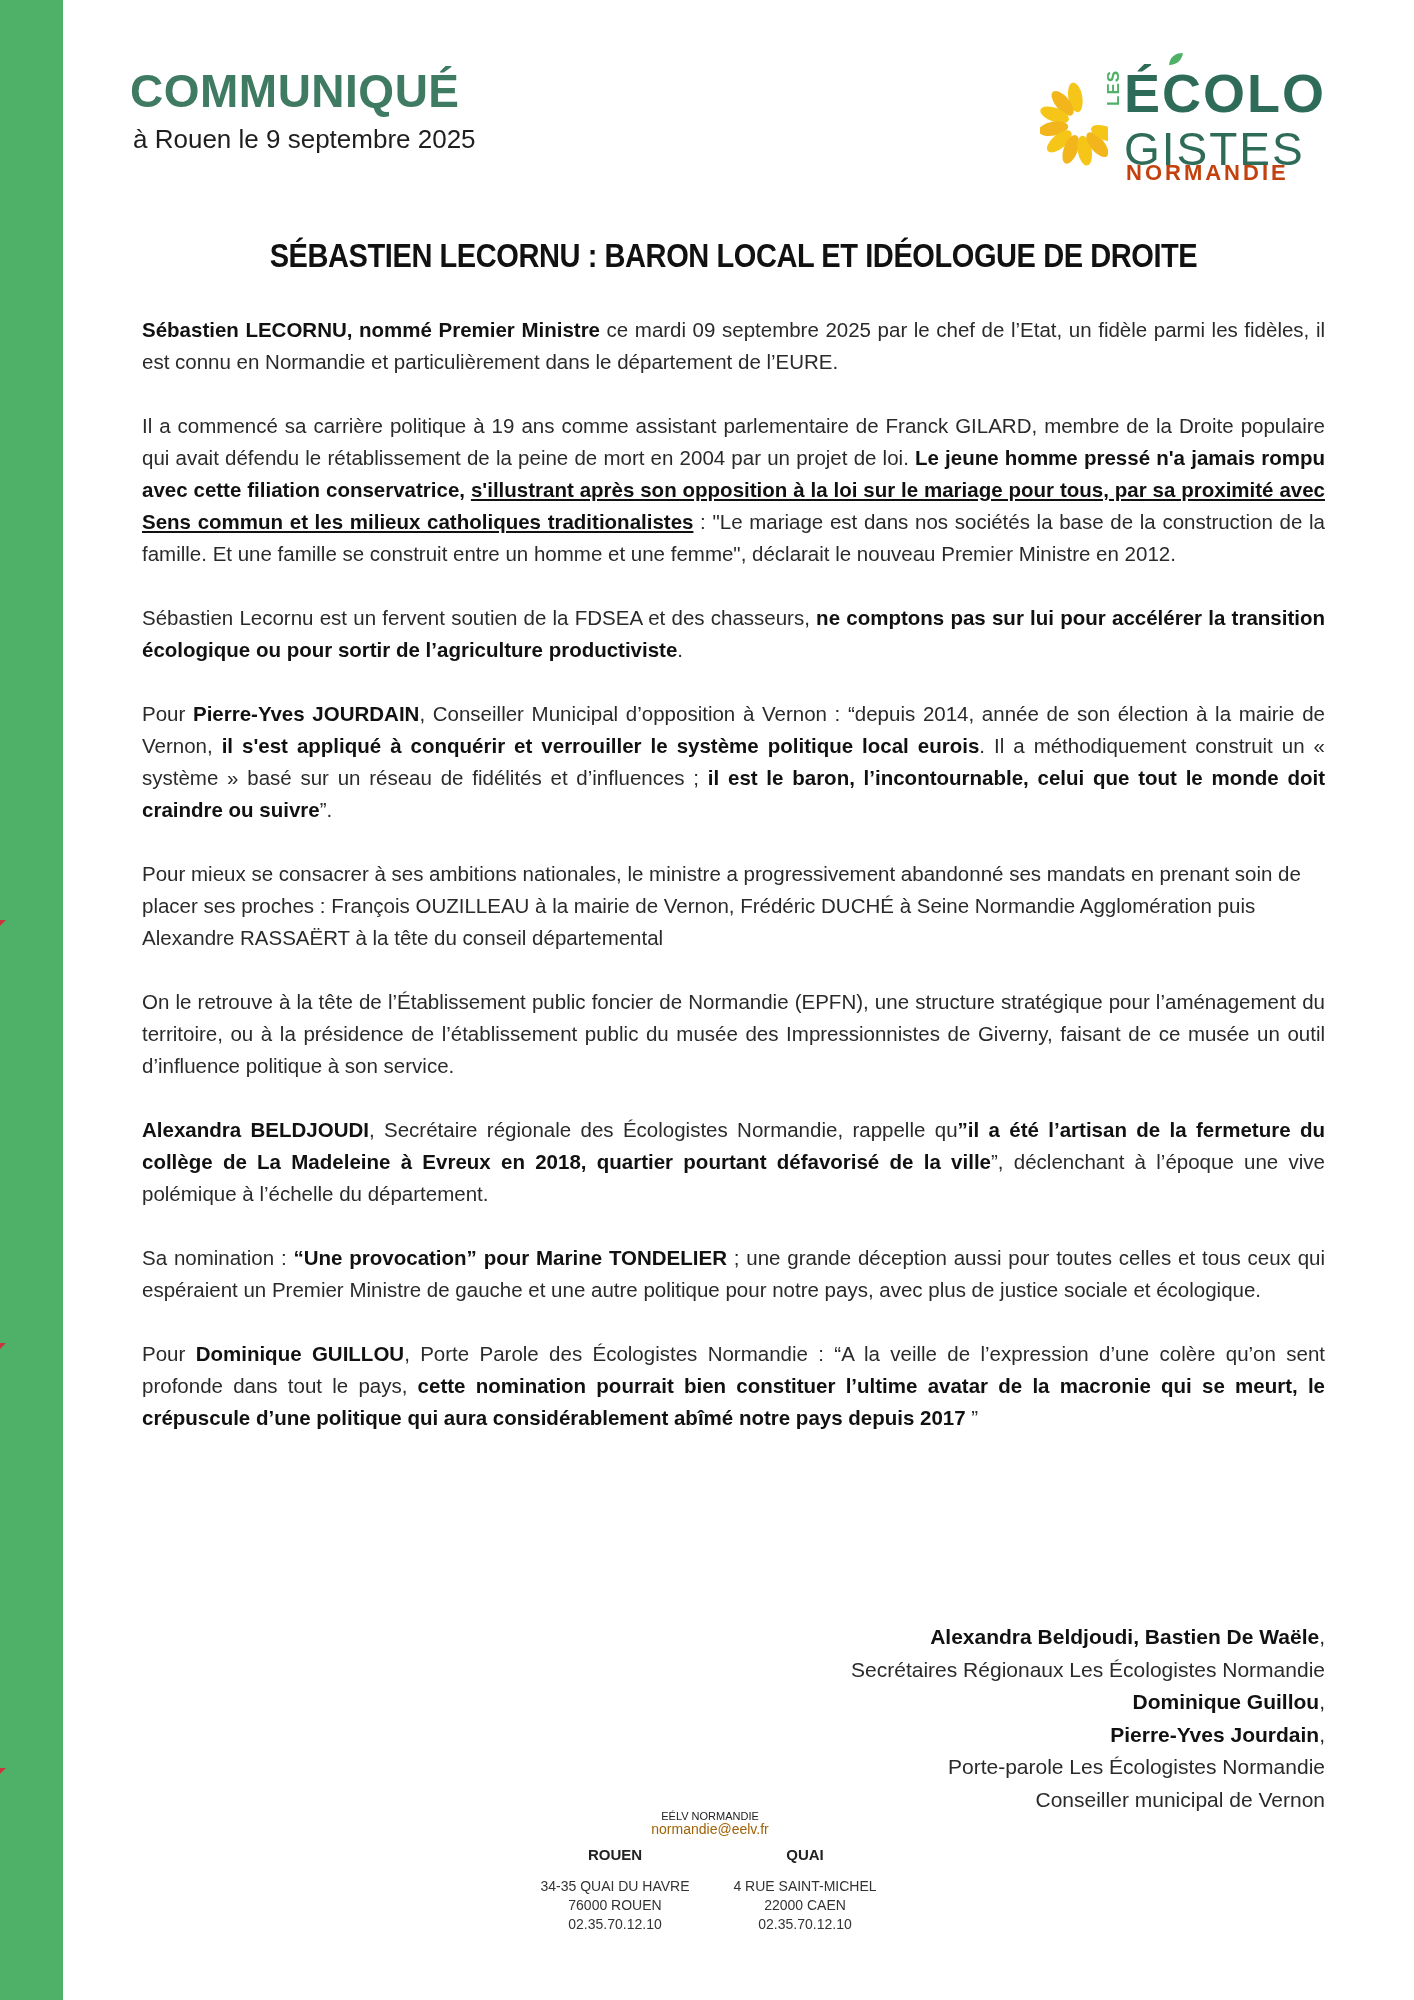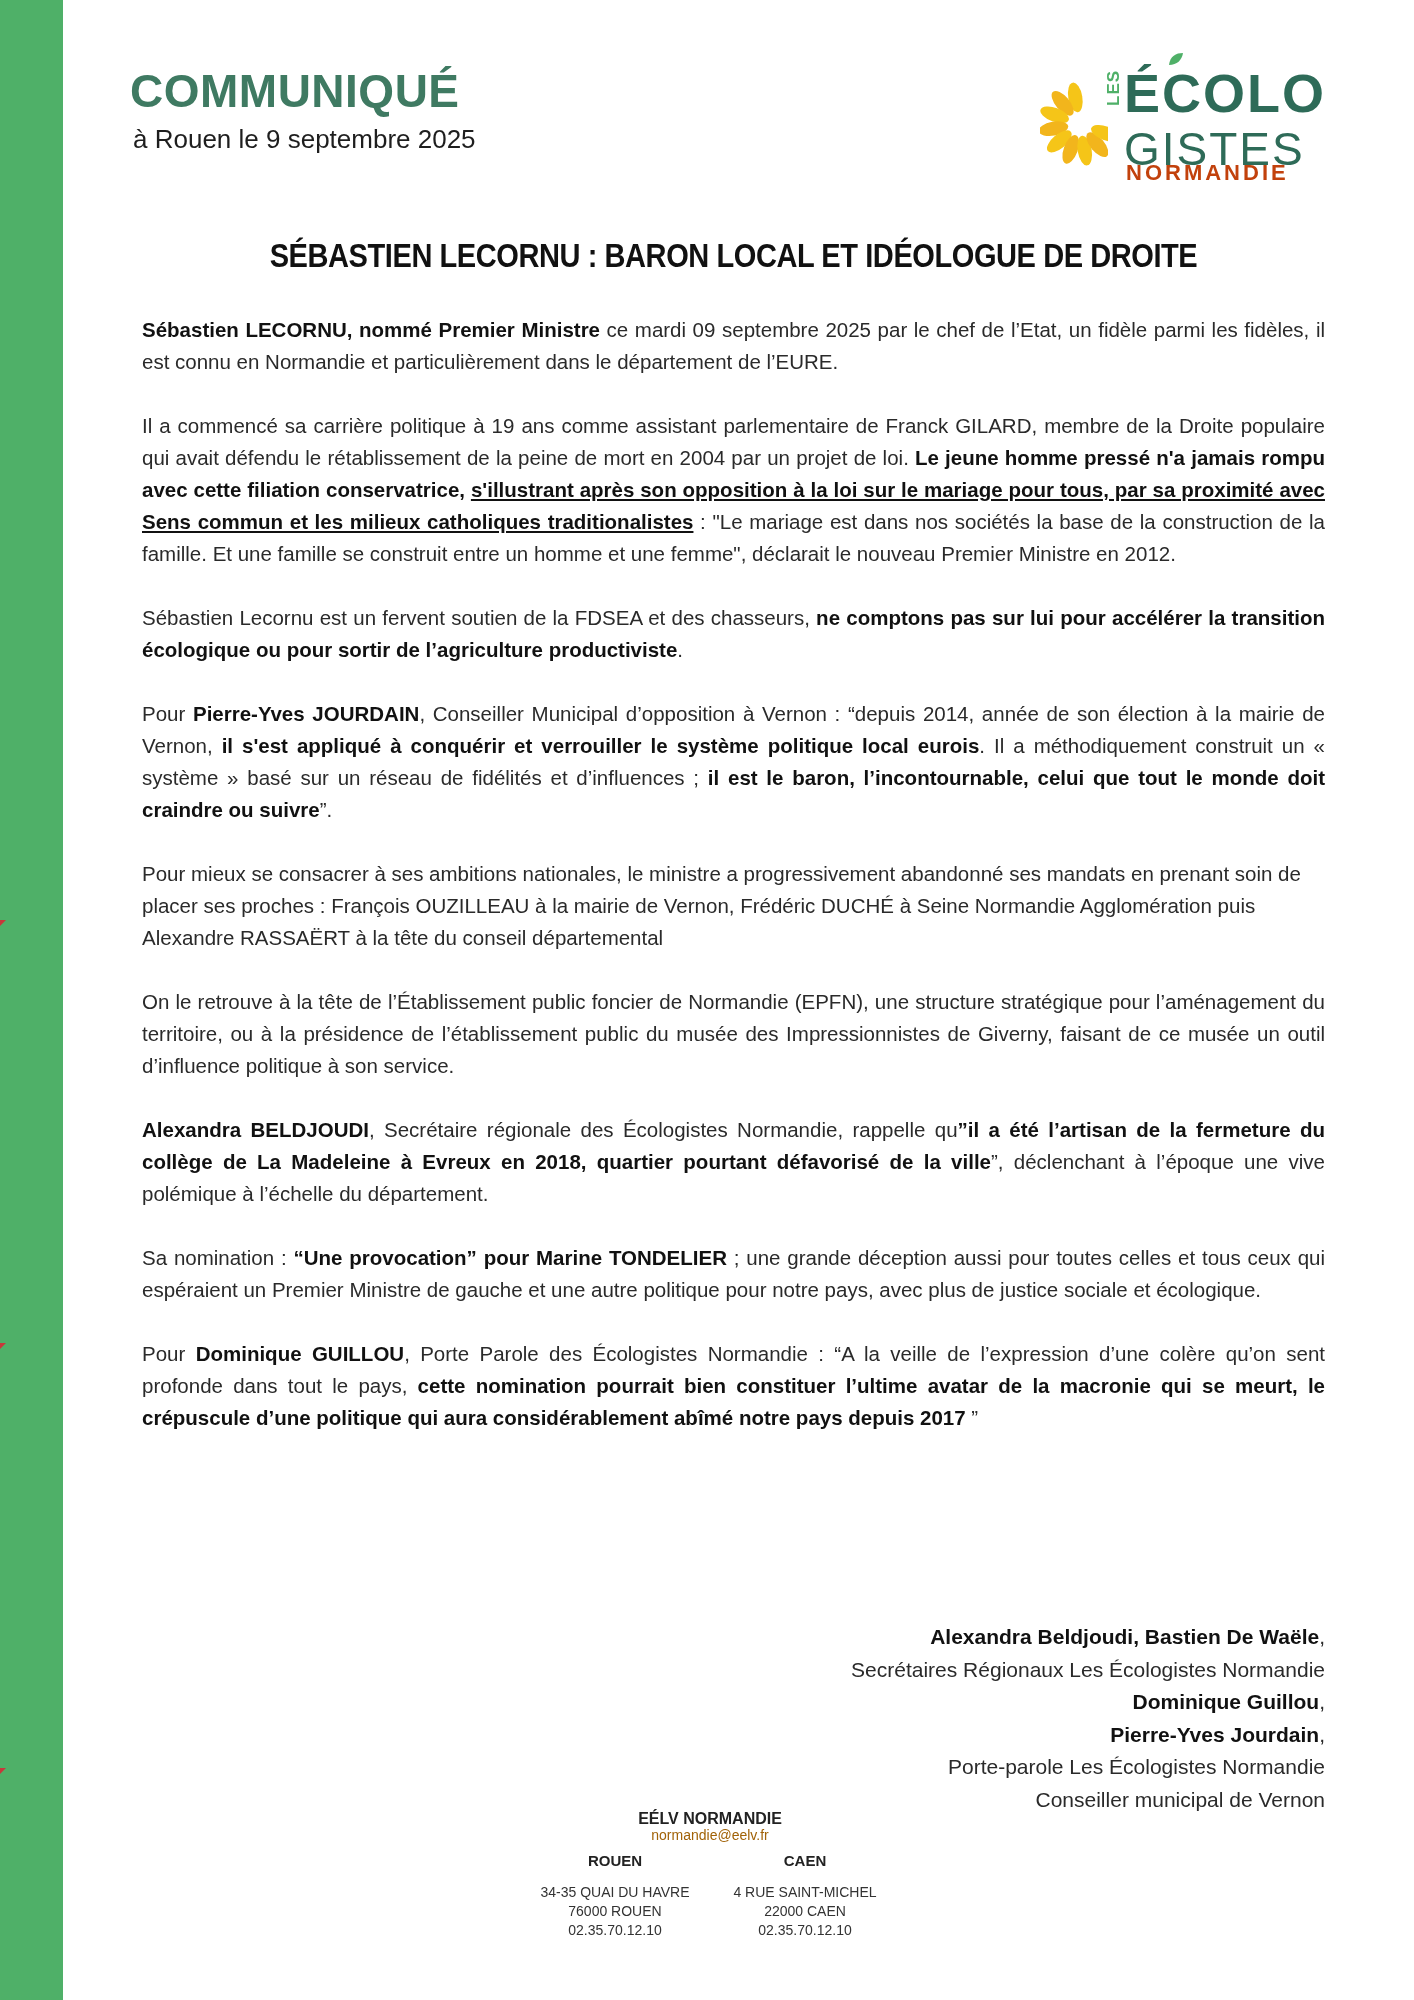--- a/index.html
+++ b/index.html
@@ -29,21 +29,21 @@
   .body { position: absolute; left: 142px; width: 1183px; top: 314px; font-size: 20.5px; line-height: 32px;
     color: #2a2a2a; text-align: justify; }
   .body p { margin: 0 0 32px 0; }
   .body b { color: #111; }
   .body u { text-decoration: underline; }
 
   .signatures { position: absolute; right: 89px; top: 1621px; text-align: right; font-size: 21px; line-height: 32.5px; color: #2a2a2a; }
   .signatures b { color: #111; }
 
   .footer { position: absolute; left: 520px; top: 1810px; width: 380px; text-align: center; color: #222; }
-  .footer .org { font-size: 16px; font-weight: bold; }
+  .footer .org { font-size: 11px; font-weight: normal; }
   .footer .email { font-size: 14px; color: #a16207; line-height: 14px; }
   .footer .cols { display: flex; justify-content: space-between; margin-top: 10px; }
   .footer .col { width: 190px; }
   .footer .city { font-size: 15px; font-weight: bold; margin-bottom: 14px; }
   .footer .addr { font-size: 14px; line-height: 19px; color: #333; }
 </style>
 </head>
 <body>
 
 <div class="sidebar">
@@ -105,19 +105,19 @@
   <div class="org">EÉLV NORMANDIE</div>
   <div class="email">normandie@eelv.fr</div>
   <div class="cols">
     <div class="col">
       <div class="city">ROUEN</div>
       <div class="addr">34-35 QUAI DU HAVRE</div>
       <div class="addr">76000 ROUEN</div>
       <div class="addr">02.35.70.12.10</div>
     </div>
     <div class="col">
-      <div class="city">CAEN</div>
+      <div class="city">QUAI</div>
       <div class="addr">4 RUE SAINT-MICHEL</div>
       <div class="addr">22000 CAEN</div>
       <div class="addr">02.35.70.12.10</div>
     </div>
   </div>
 </div>
 
 </body></html>

